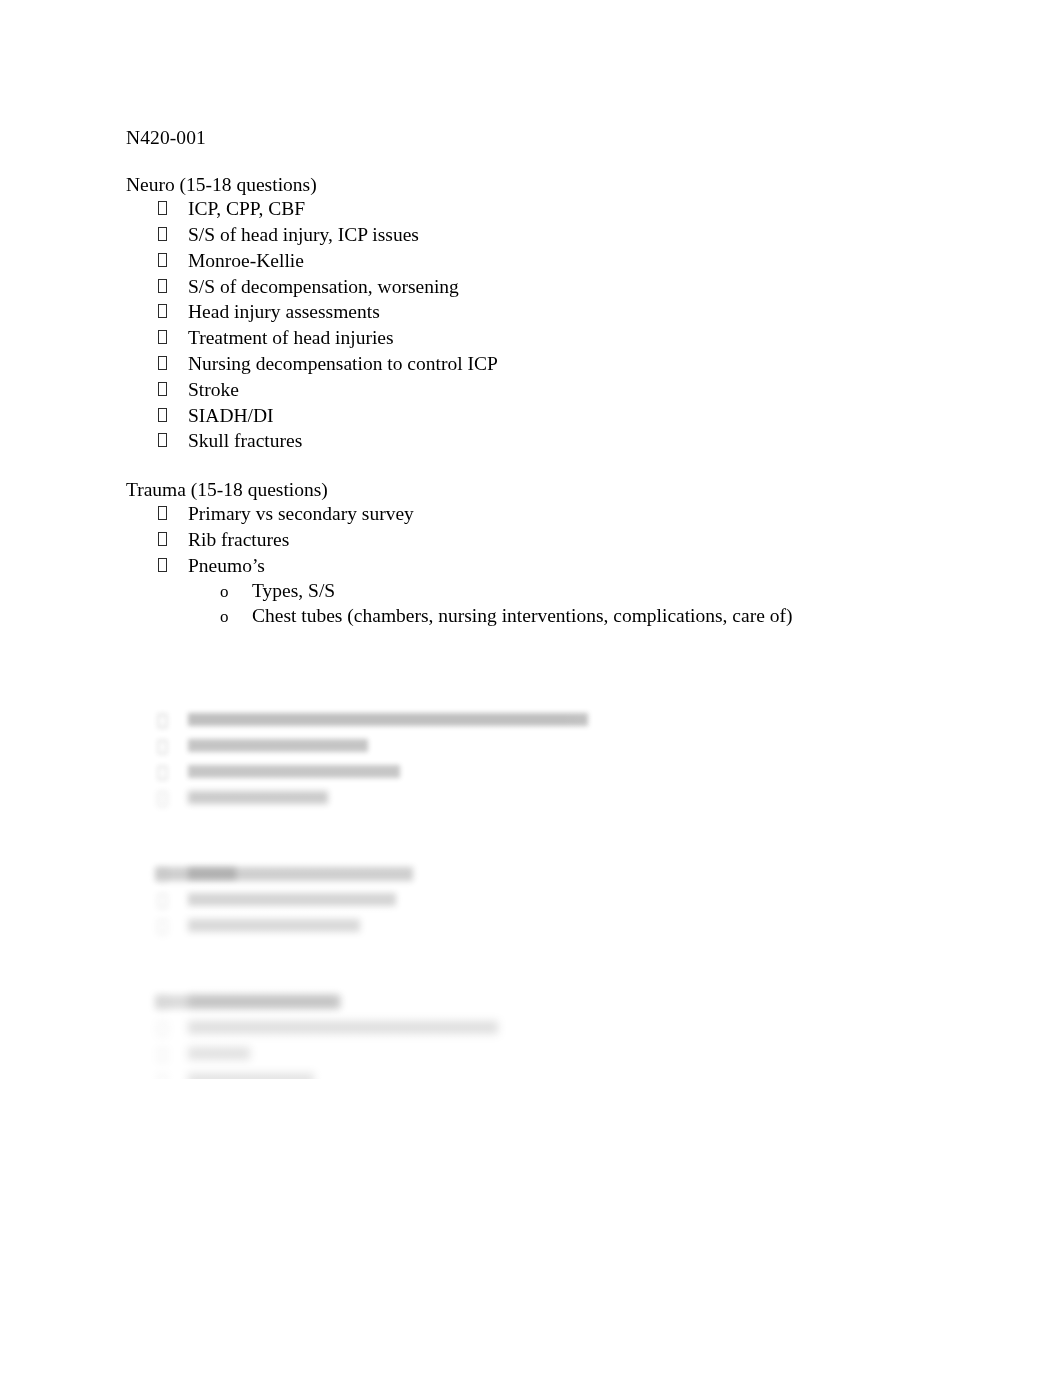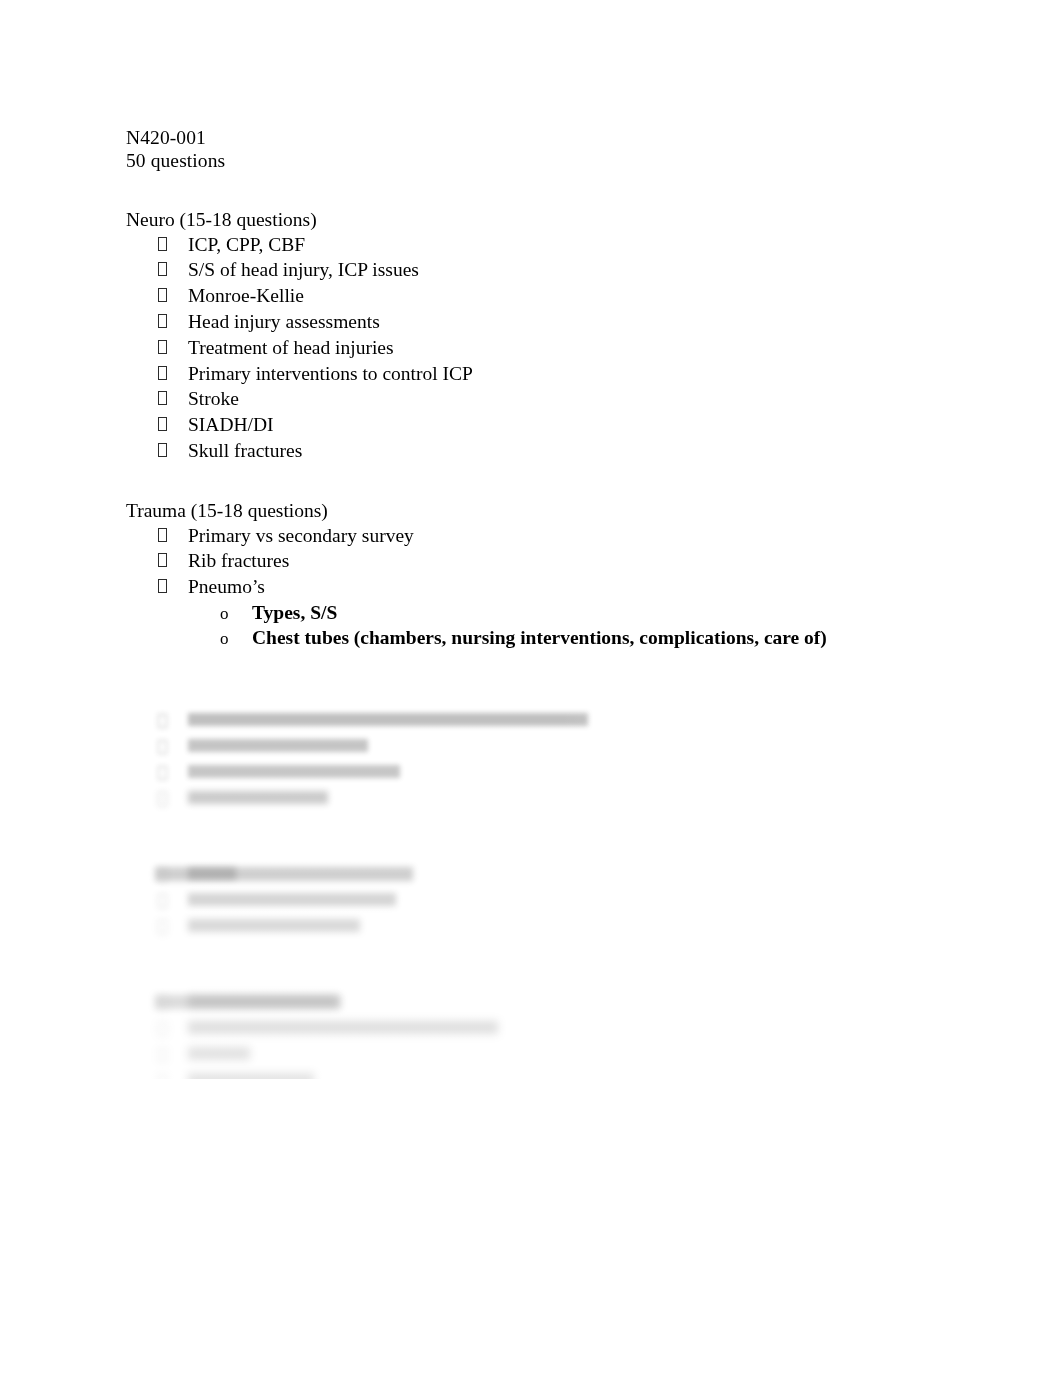--- a/index.html
+++ b/index.html
@@ -30,21 +30,21 @@
     line-height: 23.4px;
     white-space: pre;
     letter-spacing: 0.1px;
   }
   .spacer {
     height: 23.4px;
   }
   .section-head {
     font-size: 19.5px;
     line-height: 23.4px;
-    margin-top: 12px;
+    margin-top: 0;
     white-space: pre;
   }
   
   .bullet-row {
     display: flex;
     align-items: flex-end;
     height: 25.8px;
     font-size: 19.5px;
     line-height: 25.8px;
   }
@@ -69,21 +69,20 @@
   }
   .sub-row .marker {
     width: 126px;
     flex: 0 0 126px;
     padding-left: 94px;
     box-sizing: border-box;
     font-size: 17px;
   }
   .sub-row .btext {
     white-space: pre;
-    font-weight: bold;
   }
   
   .tofu {
     display: inline-block;
     width: 9px;
     height: 14px;
     border: 1px solid #2b2b2b;
     box-sizing: border-box;
     position: relative;
     top: 2px;
@@ -156,21 +155,20 @@
 </style>
 </head>
 <body>
 
 <div id="page">
 
   <div class="doc">
 
     <div>
       <div class="line">N420-001</div>
-      <div class="line">50 questions</div>
     </div>
 
     <div class="spacer"></div>
 
     <div>
       <div class="section-head">Neuro (15-18 questions)</div>
 
       <div class="bullet-row">
         <span class="marker"><span class="tofu"></span></span>
         <span class="btext">ICP, CPP, CBF</span>
@@ -178,29 +176,33 @@
       <div class="bullet-row">
         <span class="marker"><span class="tofu"></span></span>
         <span class="btext">S/S of head injury, ICP issues</span>
       </div>
       <div class="bullet-row">
         <span class="marker"><span class="tofu"></span></span>
         <span class="btext">Monroe-Kellie</span>
       </div>
       <div class="bullet-row">
         <span class="marker"><span class="tofu"></span></span>
+        <span class="btext">S/S of decompensation, worsening</span>
+      </div>
+      <div class="bullet-row">
+        <span class="marker"><span class="tofu"></span></span>
         <span class="btext">Head injury assessments</span>
       </div>
       <div class="bullet-row">
         <span class="marker"><span class="tofu"></span></span>
         <span class="btext">Treatment of head injuries</span>
       </div>
       <div class="bullet-row">
         <span class="marker"><span class="tofu"></span></span>
-        <span class="btext">Primary interventions to control ICP</span>
+        <span class="btext">Nursing decompensation to control ICP</span>
       </div>
       <div class="bullet-row">
         <span class="marker"><span class="tofu"></span></span>
         <span class="btext">Stroke</span>
       </div>
       <div class="bullet-row">
         <span class="marker"><span class="tofu"></span></span>
         <span class="btext">SIADH/DI</span>
       </div>
       <div class="bullet-row">

